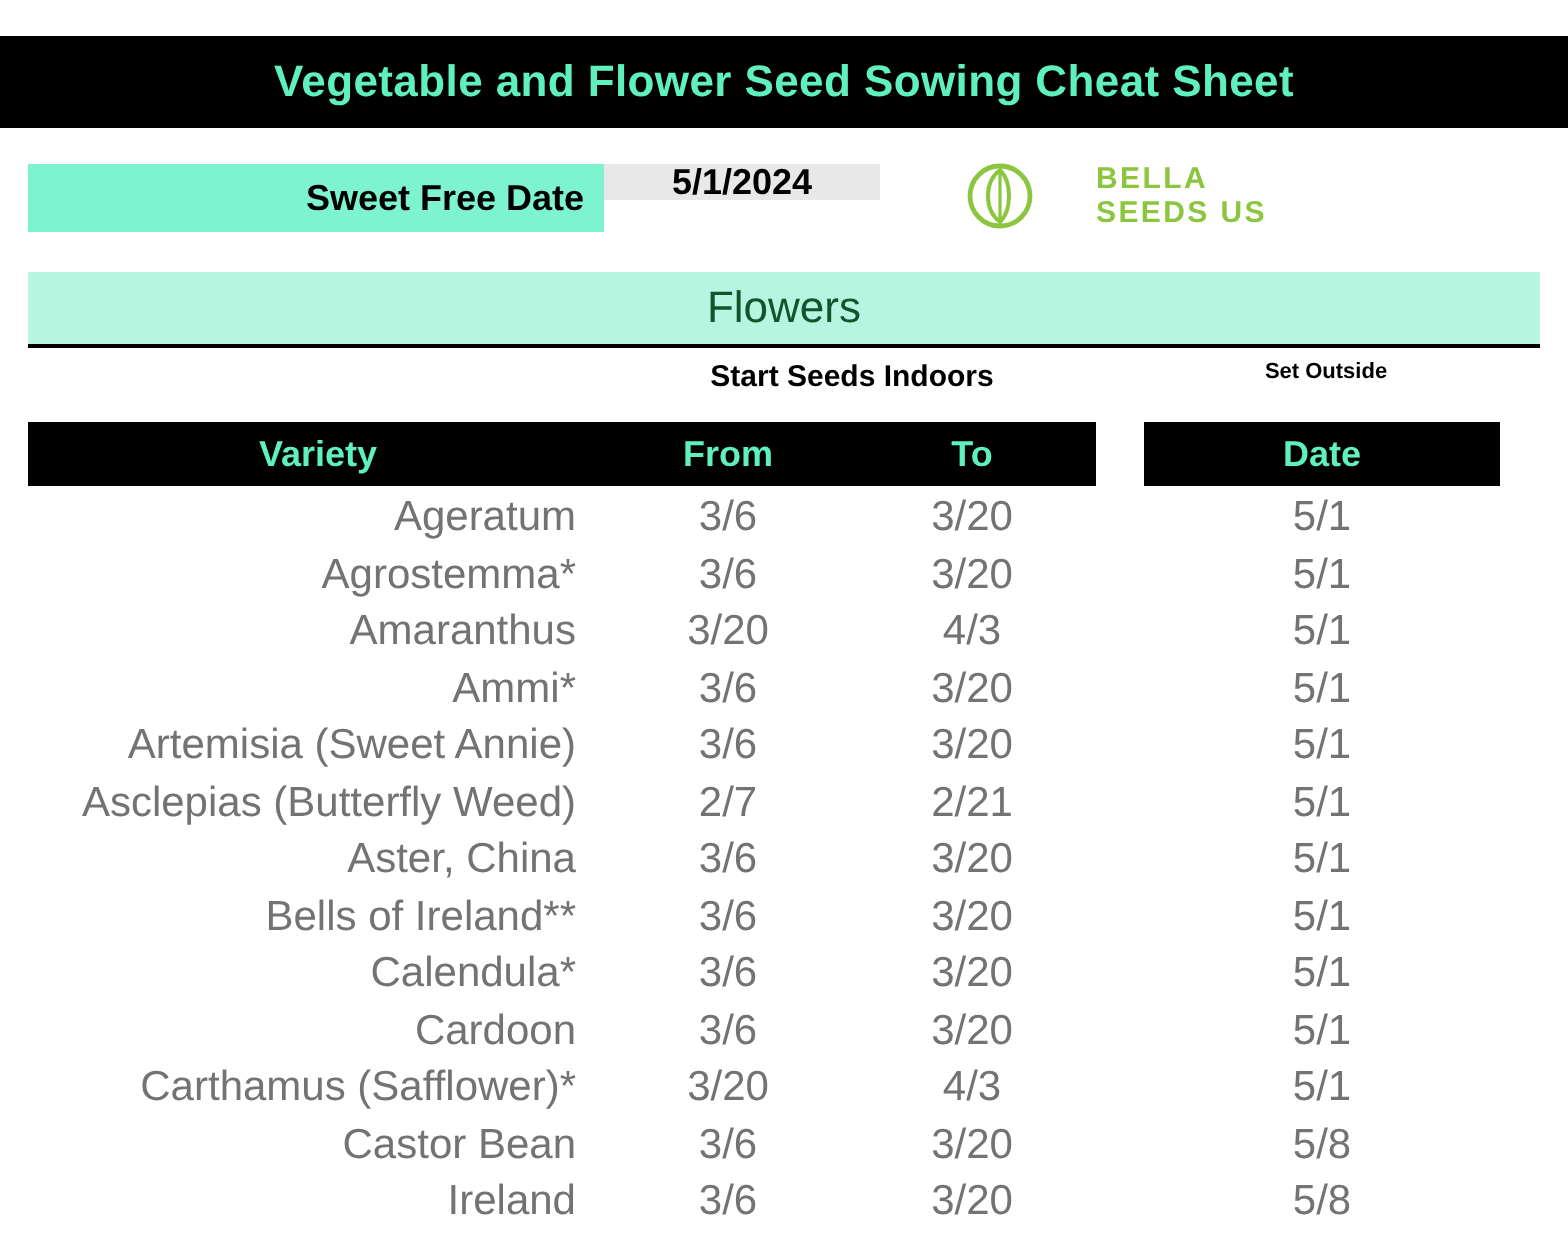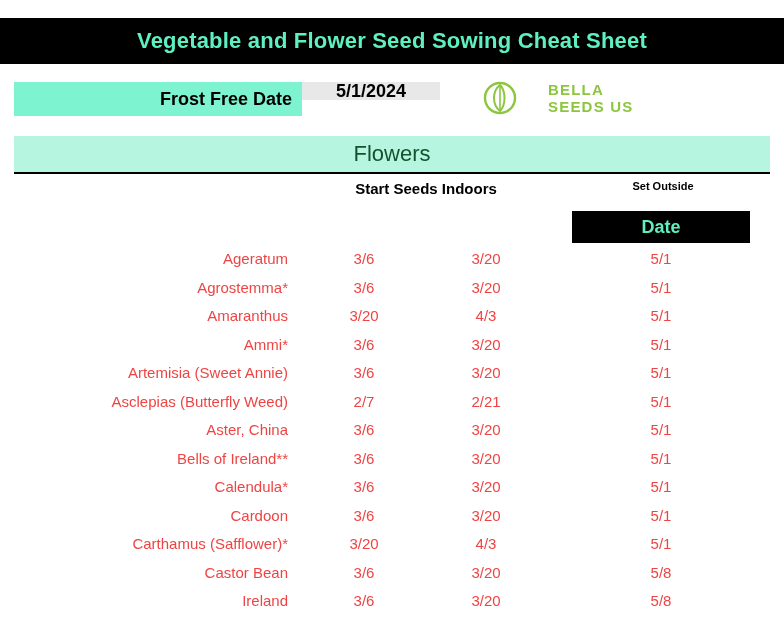--- a/index.html
+++ b/index.html
@@ -217,22 +217,22 @@
   }
   .row {
     height: 28.5px;
     position: relative;
   }
   .cell {
     position: absolute;
     top: 0;
     height: 28.5px;
     line-height: 28.5px;
-    font-size: 15px;
-    color: #ef4444;
+    font-size: 21px;
+    color: #737373;
   }
   .c-variety {
     left: 14px;
     width: 290px;
     text-align: right;
     padding-right: 16px;
     box-sizing: border-box;
   }
   .c-from {
     left: 304px;
@@ -253,21 +253,21 @@
 </head>
 <body>
 
 <div class="page">
 
   <div class="title-bar">
     <span class="title-text">Vegetable and Flower Seed Sowing Cheat Sheet</span>
   </div>
 
   <div class="frost-row">
-    <div class="frost-label">Frost Free Date</div>
+    <div class="frost-label">Sweet Free Date</div>
     <div class="frost-value">5/1/2024</div>
   </div>
 
   <div class="logo">
     <span class="logo-mark">
       <svg viewBox="0 0 40 40" width="40" height="40" aria-hidden="true">
         <circle cx="20" cy="20" r="15" fill="none" stroke="#8cc63e" stroke-width="2.4"></circle>
         <path d="M20 7 C12 13, 12 27, 20 33 C26 27, 26 13, 20 7 Z" fill="none" stroke="#8cc63e" stroke-width="2"></path>
         <path d="M20 7 L20 33" stroke="#8cc63e" stroke-width="1.6"></path>
       </svg>
@@ -278,20 +278,25 @@
   <div class="section-banner">
     <span class="section-text">Flowers</span>
   </div>
   <div class="banner-underline"></div>
 
   <div class="group-headers">
     <div class="group-indoors">Start Seeds Indoors</div>
     <div class="group-outside">Set Outside</div>
   </div>
 
+  <div class="head-left">
+    <div class="head-variety">Variety</div>
+    <div class="head-from">From</div>
+    <div class="head-to">To</div>
+  </div>
   <div class="head-right">
     <div class="head-date">Date</div>
   </div>
 
   <div class="rows" id="rows-container">
       <div class="row">
         <div class="cell c-variety">Ageratum</div>
         <div class="cell c-from">3/6</div>
         <div class="cell c-to">3/20</div>
         <div class="cell c-date">5/1</div>

